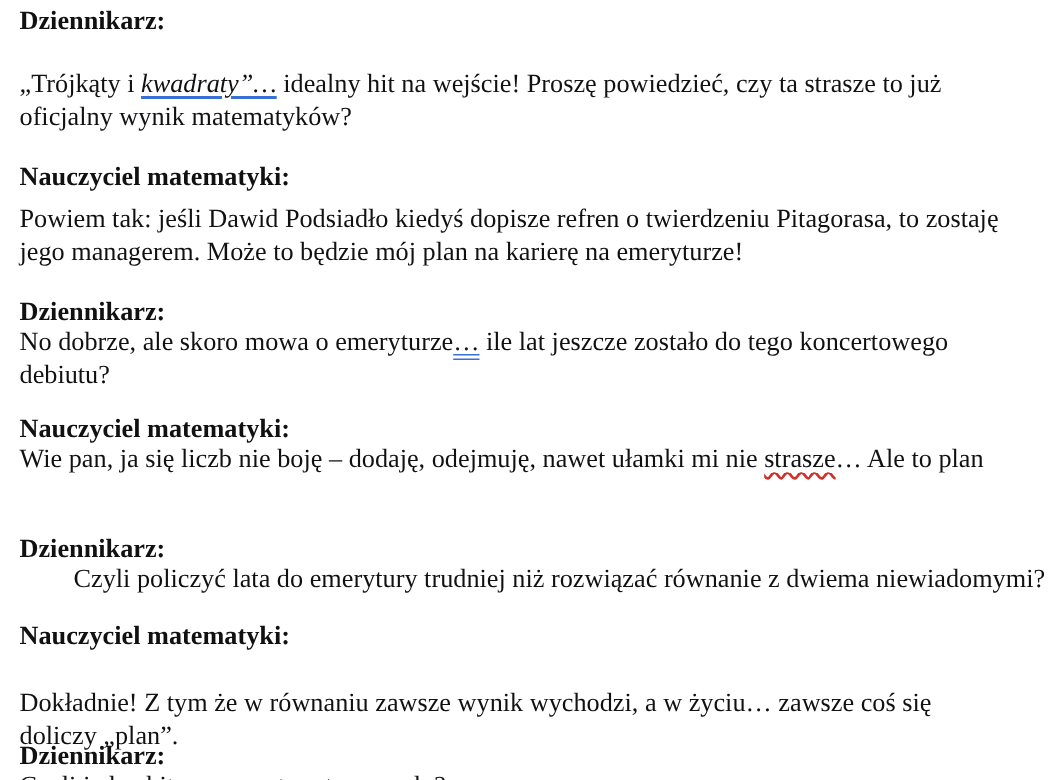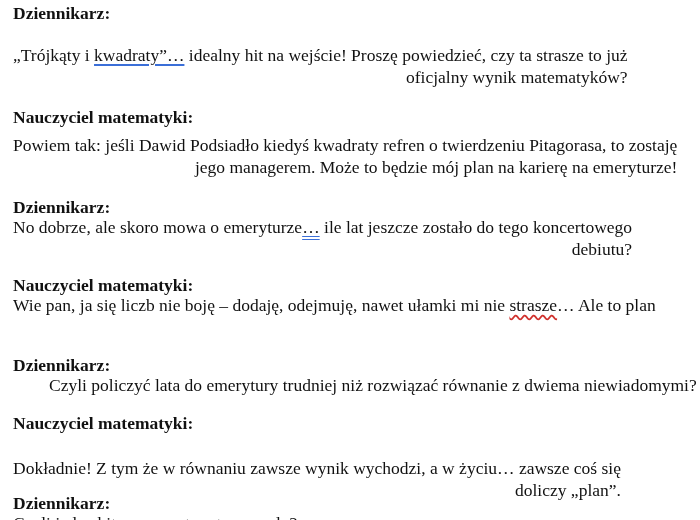--- a/index.html
+++ b/index.html
@@ -31,32 +31,33 @@
       font-size: 17.5px;
       line-height: 22px;
       margin: 0;
     }
     .line { display: block; white-space: nowrap; }
     .u-blue {
       text-decoration: underline;
       text-decoration-color: #3b6fd8;
       text-decoration-thickness: 1.5px;
       text-underline-offset: 3px;
+      font-style: italic;
     }
     .u-blue-double {
       text-decoration: underline double;
       text-decoration-color: #3b6fd8;
       text-underline-offset: 3px;
     }
     .u-red-wavy {
       text-decoration: underline wavy;
       text-decoration-color: #d0312d;
       text-underline-offset: 3px;
     }
-    .block { position: absolute; left: 0; text-align: right; }
+    .block { position: absolute; left: 0; }
   </style>
 </head>
 <body>
 
 <div class="page">
 
   <div class="block" style="top:2px;">
     <p class="speaker">Dziennikarz:</p>
   </div>
   <div class="block" style="top:44px;">
@@ -64,21 +65,21 @@
       <span class="line"><span>„Trójkąty i </span><span class="u-blue">kwadraty”…</span><span> idealny hit na wejście! Proszę powiedzieć, czy ta strasze to już</span></span>
       <span class="line">oficjalny wynik matematyków?</span>
     </p>
   </div>
 
   <div class="block" style="top:106px;">
     <p class="speaker">Nauczyciel matematyki:</p>
   </div>
   <div class="block" style="top:134px;">
     <p class="para">
-      <span class="line">Powiem tak: jeśli Dawid Podsiadło kiedyś kwadraty refren o twierdzeniu Pitagorasa, to zostaję</span>
+      <span class="line">Powiem tak: jeśli Dawid Podsiadło kiedyś dopisze refren o twierdzeniu Pitagorasa, to zostaję</span>
       <span class="line">jego managerem. Może to będzie mój plan na karierę na emeryturze!</span>
     </p>
   </div>
 
   <div class="block" style="top:196px;">
     <p class="speaker">Dziennikarz:</p>
   </div>
   <div class="block" style="top:216px;">
     <p class="para">
       <span class="line"><span>No dobrze, ale skoro mowa o emeryturze</span><span class="u-blue-double">…</span><span> ile lat jeszcze zostało do tego koncertowego</span></span>

